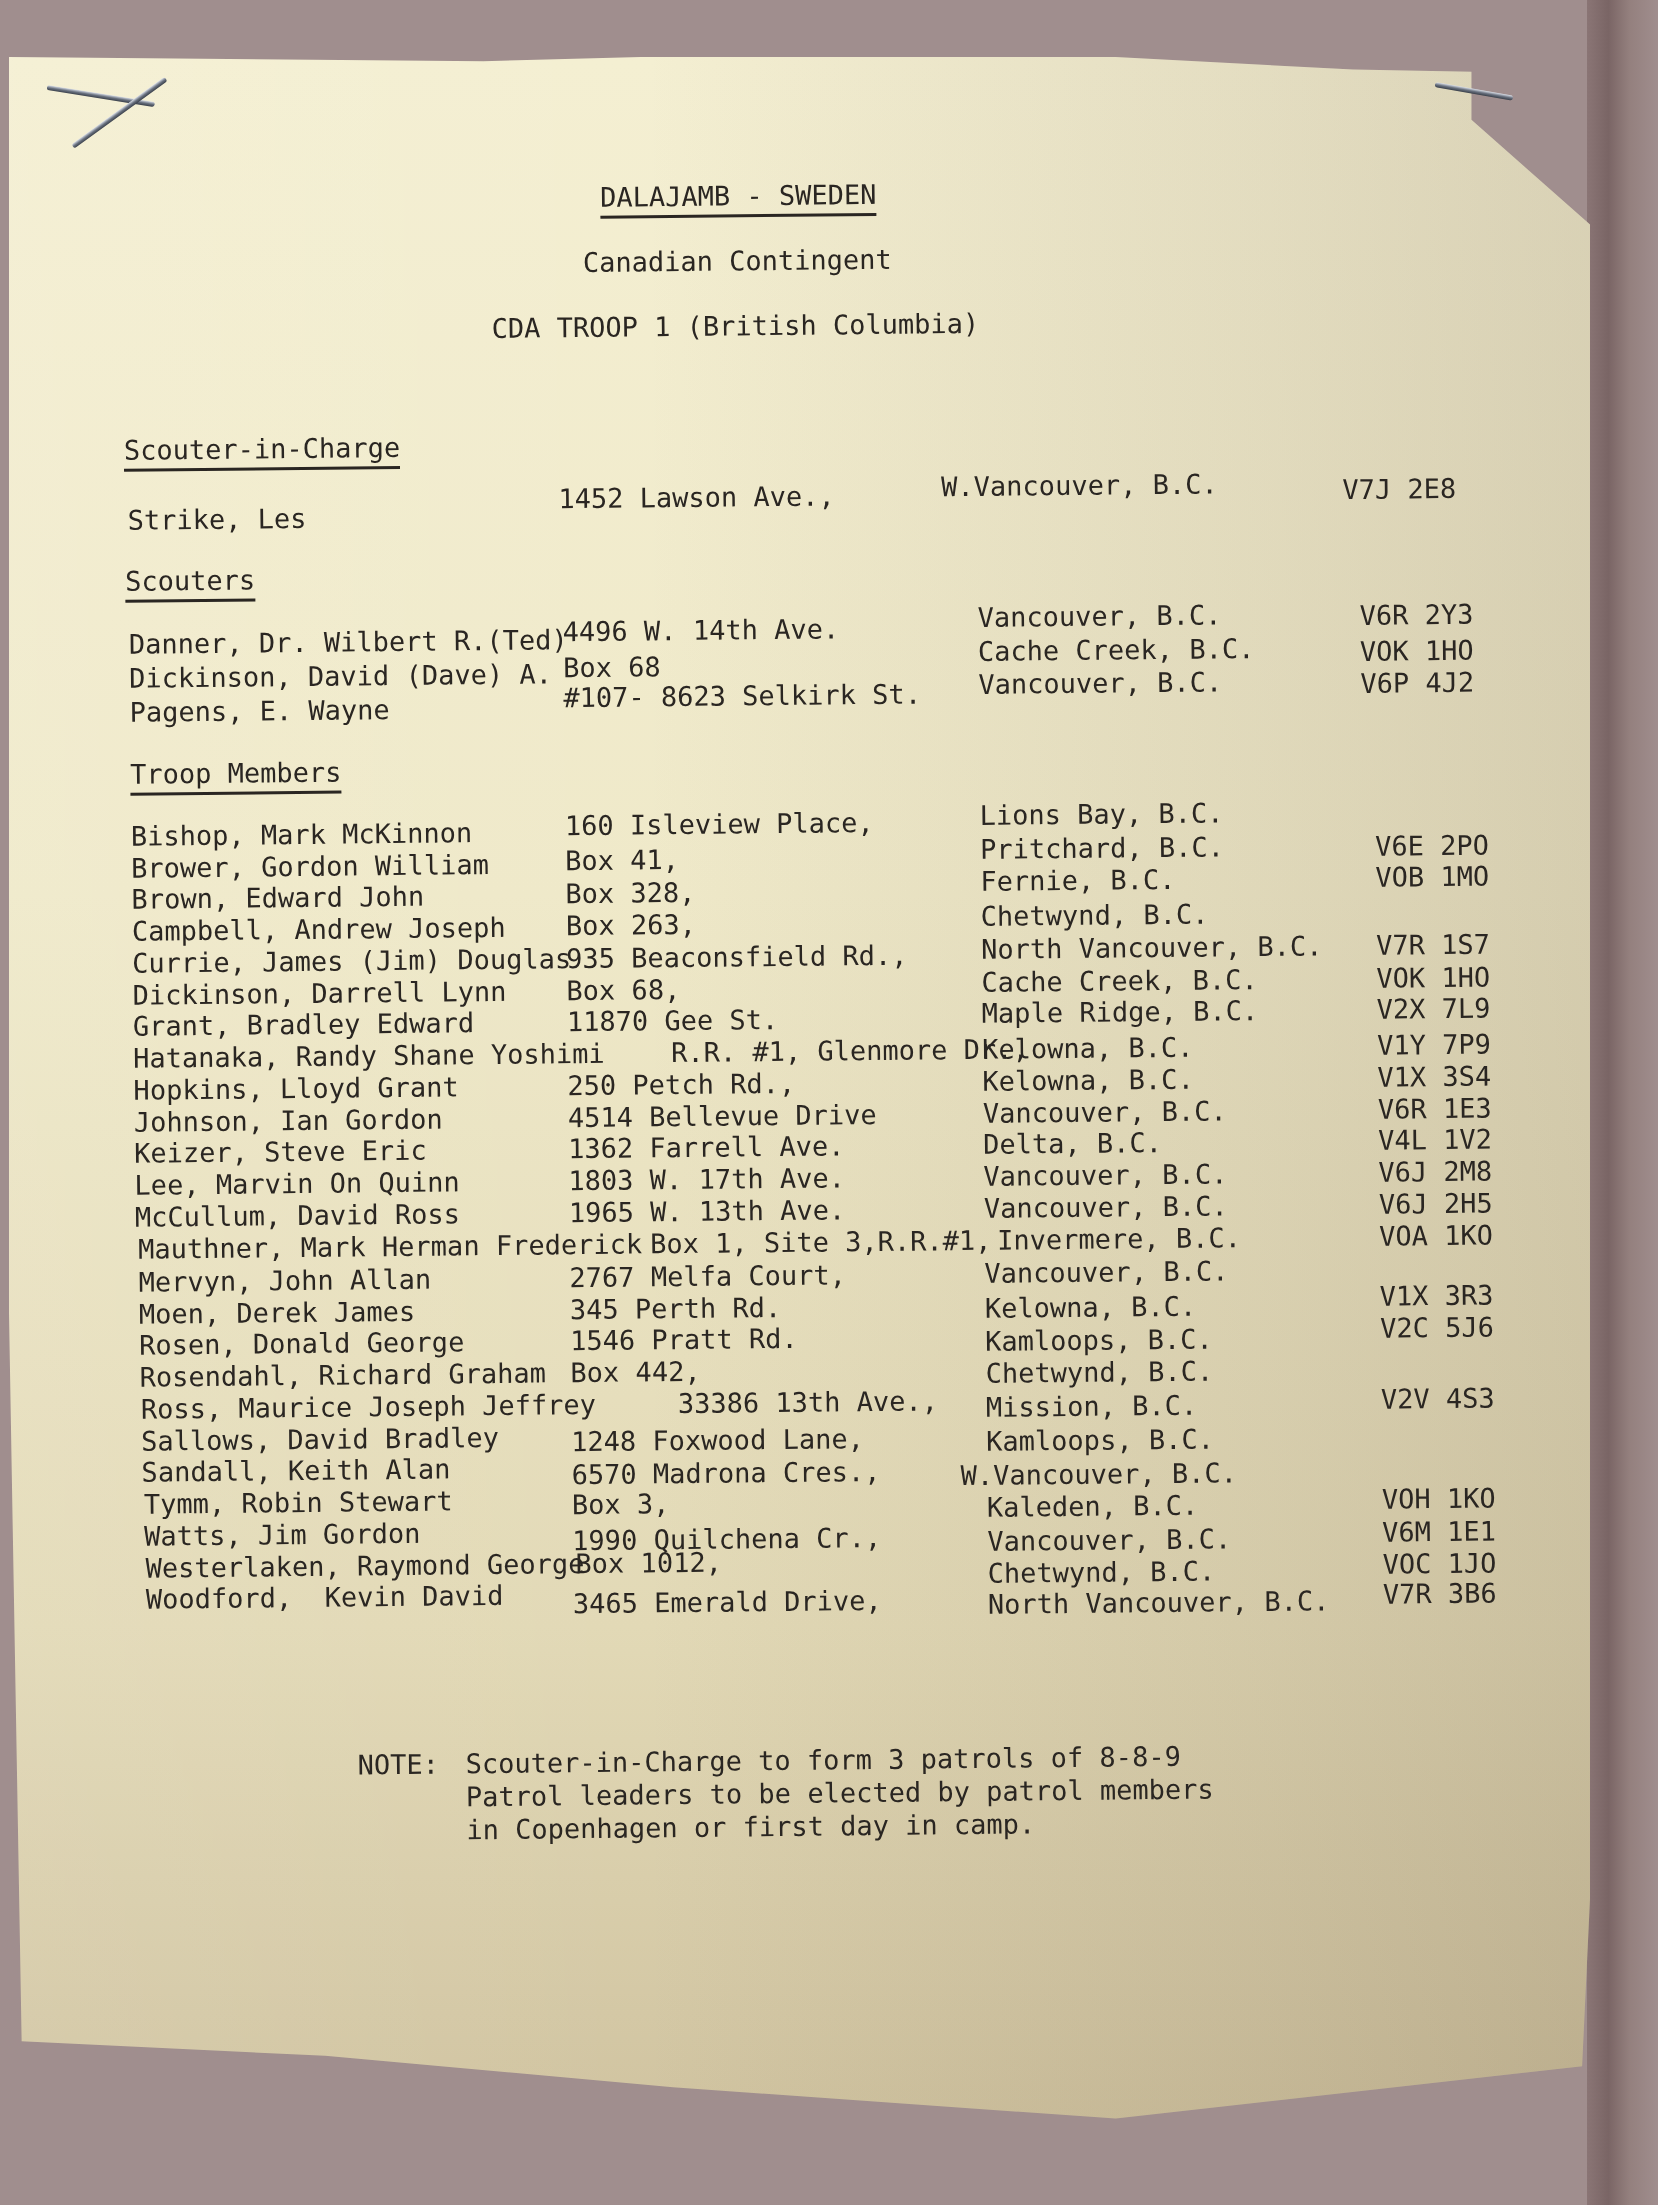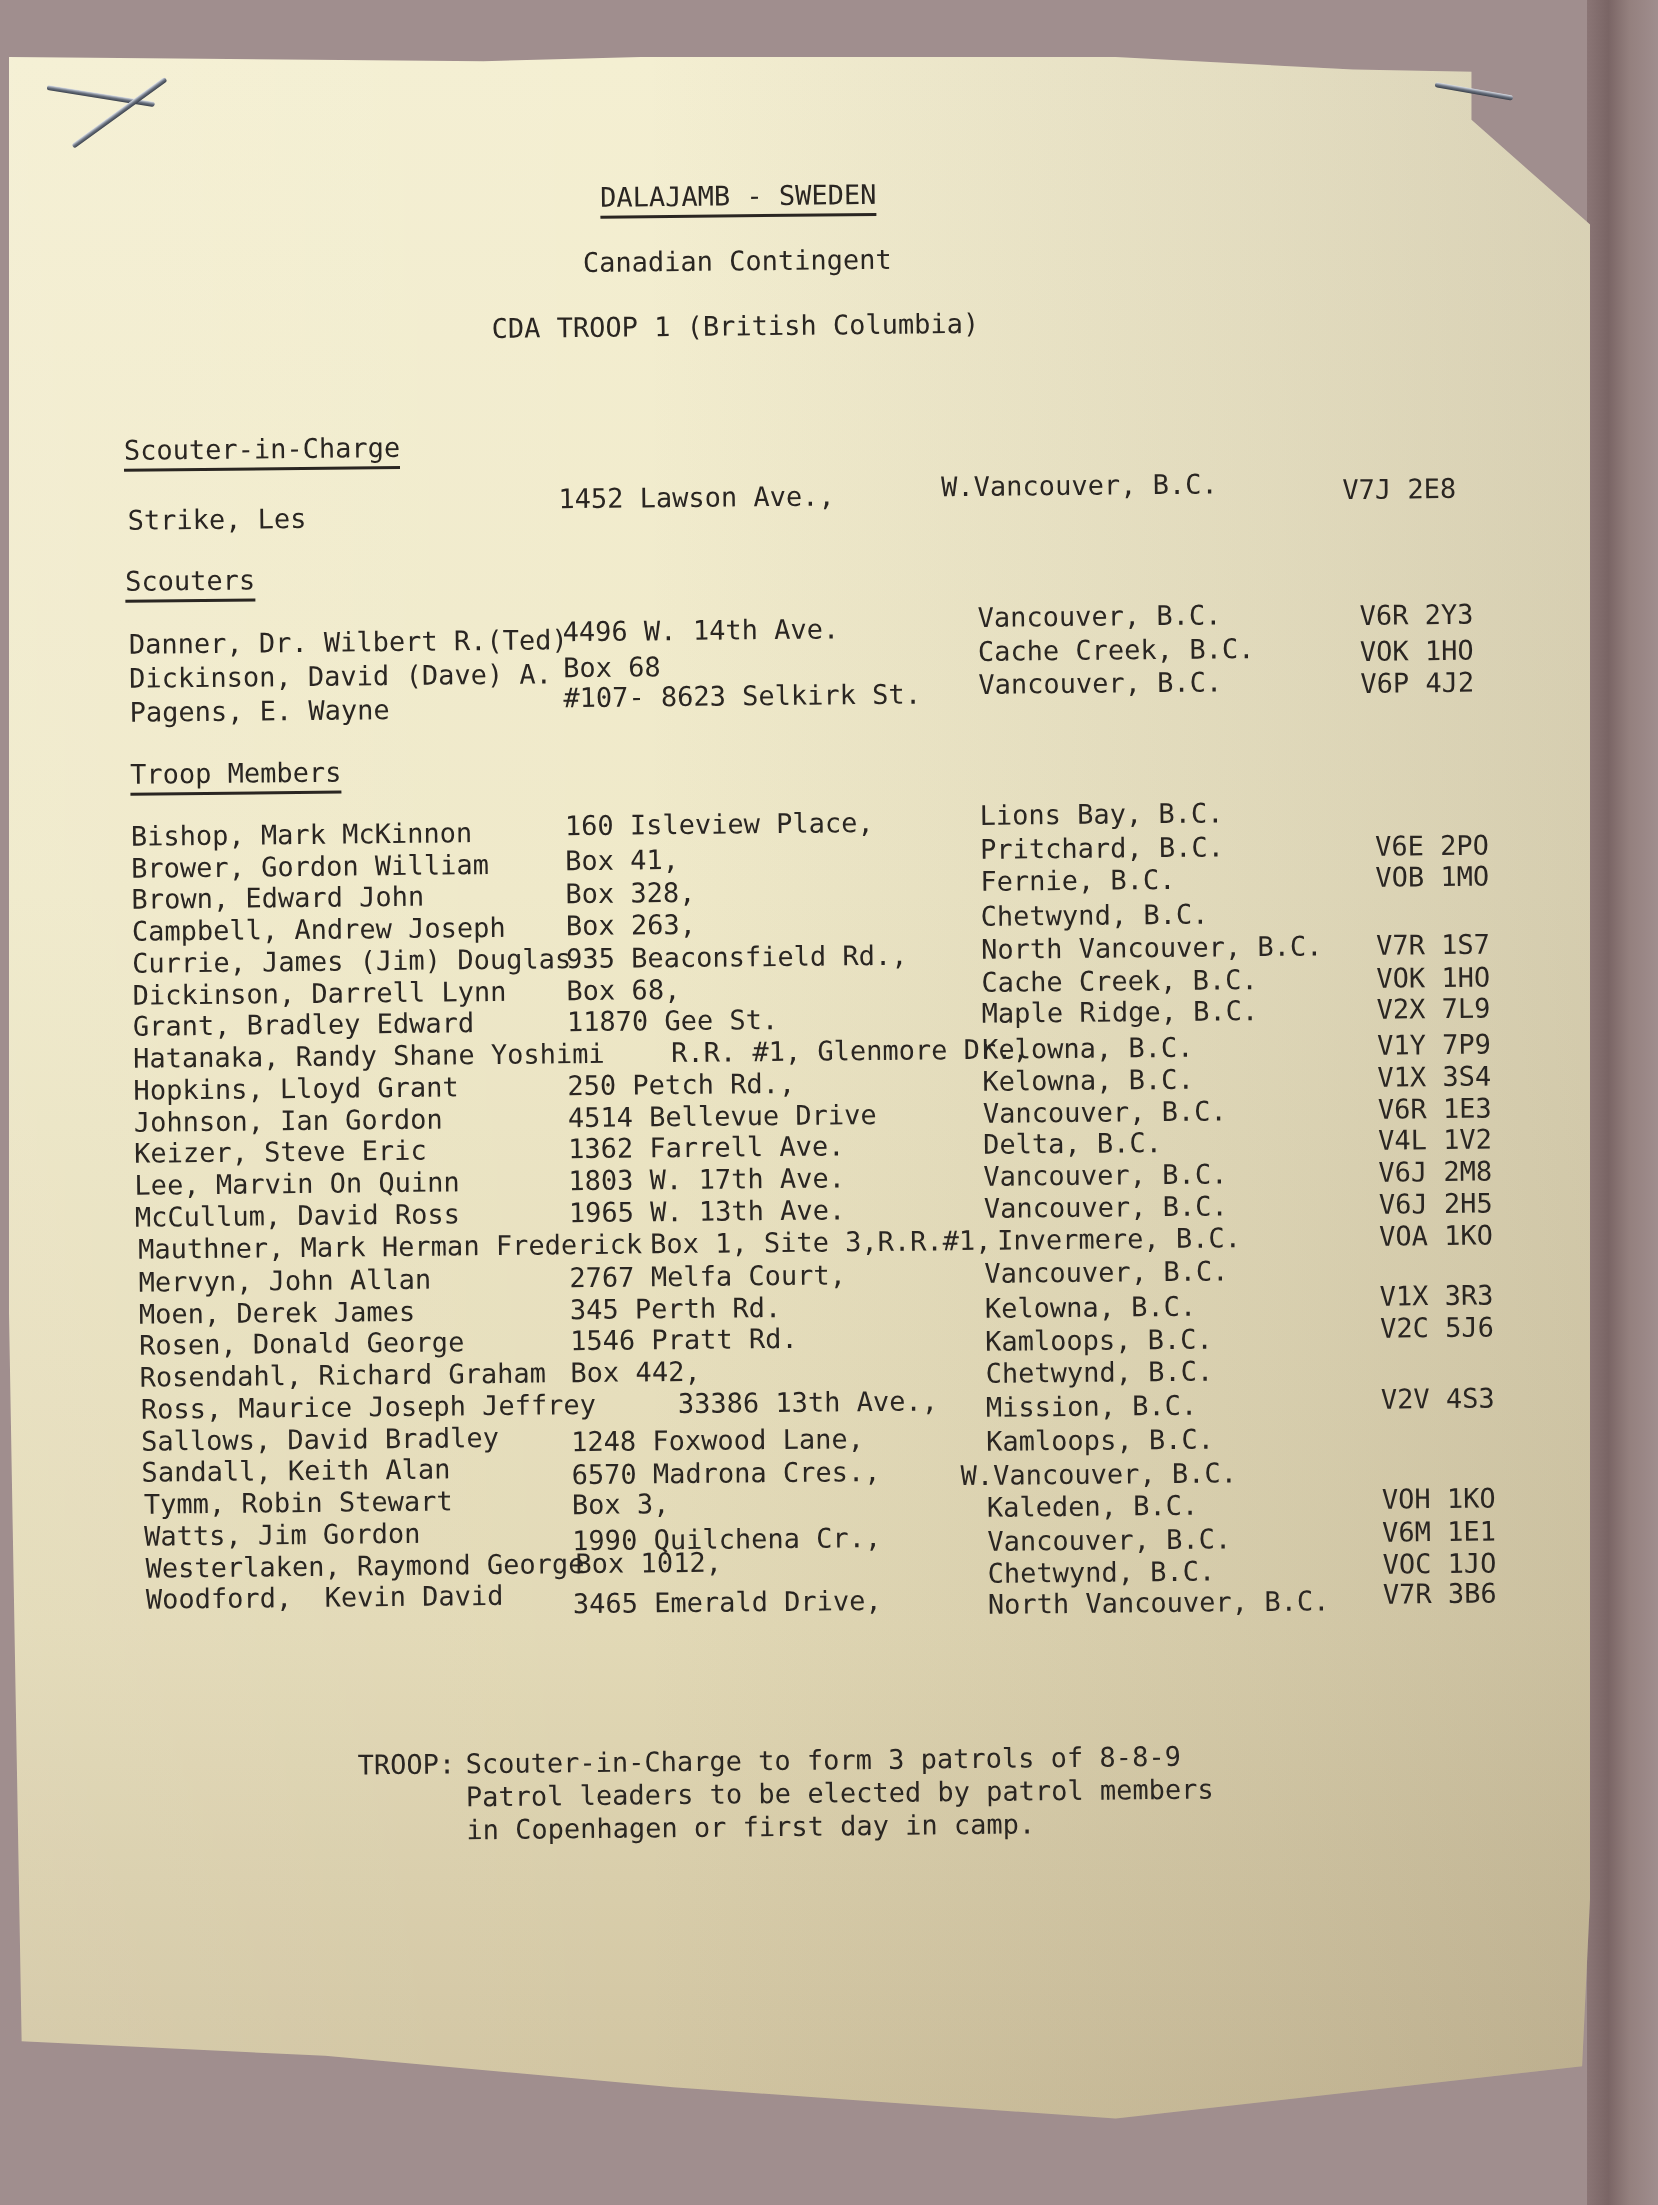--- a/index.html
+++ b/index.html
@@ -248,18 +248,18 @@
         <span class="col-postal" style="top:9px;">VOC 1JO</span>
       </div>
     <div class="row" style="top:1577px;">
         <span class="col-name" style="left:140px;">Woodford,  Kevin David</span>
         <span class="col-addr" style="top:9px;">3465 Emerald Drive,</span>
         <span class="col-city" style="top:14.3px;">North Vancouver, B.C.</span>
         <span class="col-postal" style="top:7.8px;">V7R 3B6</span>
       </div>
   </div>
 
-  <div class="t note-label">TROOP:</div>
+  <div class="t note-label">NOTE:</div>
   <div class="t note-line" style="top:1745px;">Scouter-in-Charge to form 3 patrols of 8-8-9</div>
   <div class="t note-line" style="top:1778px;">Patrol leaders to be elected by patrol members</div>
   <div class="t note-line" style="top:1811px;">in Copenhagen or first day in camp.</div>
 </div>
 
 
 </body></html>

